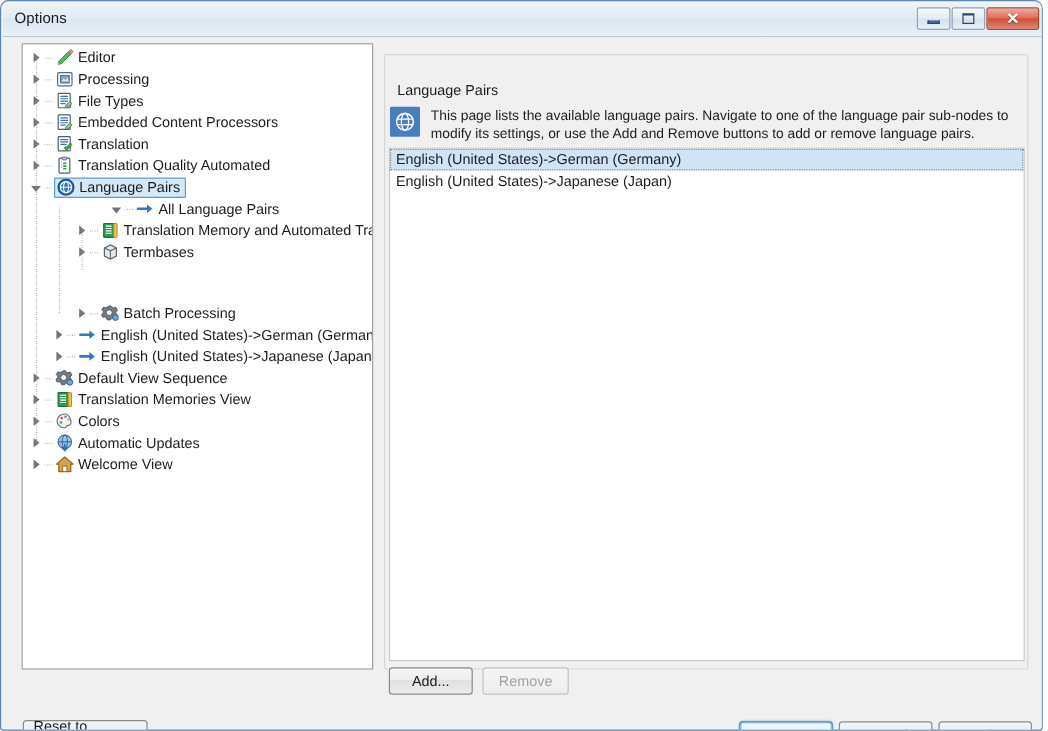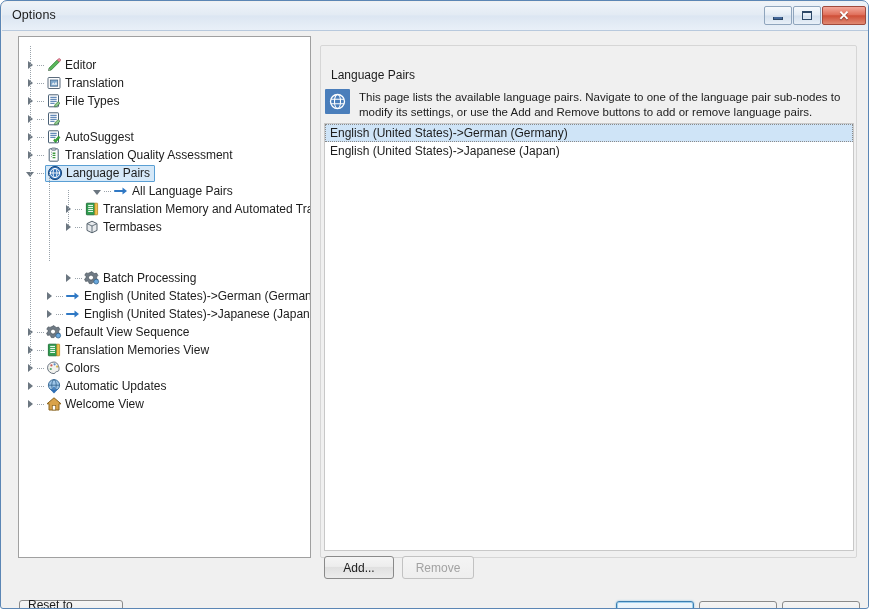--- a/index.html
+++ b/index.html
@@ -96,21 +96,21 @@
 
   
   #tree-panel {
     position: absolute;
     left: 16px; top: 5px;
     width: 293px; height: 522px;
     background: #ffffff;
     border: 1px solid #a0a0a0;
     overflow: hidden;
   }
-  .tree-list { position: relative; padding-top: 19px; }
+  .tree-list { position: relative; padding-top: 2px; }
 
   .tree-row {
     position: relative;
     height: 18px;
     display: flex;
     align-items: center;
     white-space: nowrap;
     font-size: 12px;
     color: #1c1c1c;
     cursor: default;
@@ -323,21 +323,21 @@
             </span>
             <span class="dots"></span>
             <span class="" style="display: inline-flex; align-items: center;">
               <span class="ticon">
                 <svg width="16" height="16" viewBox="0 0 16 16">
                   <rect x="2" y="2.5" width="12" height="11" rx="1" fill="#fdfdfd" stroke="#5a6b7c" stroke-width="1"></rect>
                   <rect x="4.3" y="5" width="7.4" height="6.2" fill="#7fa8cc" stroke="#3d5f80" stroke-width="0.7"></rect>
                   <path d="M5.5 9.8 L7.2 7.3 L8.6 9 L10.2 6.6 L11.2 9.8 Z" fill="#e8eef4"></path>
                 </svg>
               </span>
-              <span class="label">Translation</span>
+              <span class="label">Processing</span>
             </span>
           </div>
           <div class="tree-row" style="padding-left: 4px;">
             <span class="expander">
               <span class="tri-collapsed"></span>
             </span>
             <span class="dots"></span>
             <span class="" style="display: inline-flex; align-items: center;">
               <span class="ticon">
                 <svg width="16" height="16" viewBox="0 0 16 16">
@@ -355,53 +355,54 @@
             </span>
             <span class="dots"></span>
             <span class="" style="display: inline-flex; align-items: center;">
               <span class="ticon">
                 <svg width="16" height="16" viewBox="0 0 16 16">
                   <rect x="2.5" y="1.8" width="10" height="12" rx="0.6" fill="#ffffff" stroke="#4a6075" stroke-width="1"></rect>
                   <path d="M4.3 4.3 H10.7 M4.3 6.3 H10.7 M4.3 8.3 H10.7 M4.3 10.3 H8.6" stroke="#3f6ea8" stroke-width="1"></path>
                   <path d="M8.8 11.8 L12.2 8.6 L14 10.3 L10.6 13.5 L8.6 13.8 Z" fill="#8ec98e" stroke="#3f7a3f" stroke-width="0.7"></path>
                 </svg>
               </span>
+              <span class="label">Embedded Content Processors</span>
             </span>
           </div>
           <div class="tree-row" style="padding-left: 4px;">
             <span class="expander">
               <span class="tri-collapsed"></span>
             </span>
             <span class="dots"></span>
             <span class="" style="display: inline-flex; align-items: center;">
               <span class="ticon">
                 <svg width="16" height="16" viewBox="0 0 16 16">
                   <rect x="2.5" y="1.8" width="10" height="12" rx="0.6" fill="#ffffff" stroke="#4a6075" stroke-width="1"></rect>
                   <path d="M4.3 4.3 H10.7 M4.3 6.3 H10.7 M4.3 8.3 H9.5" stroke="#3f6ea8" stroke-width="1"></path>
                   <path d="M7.6 11.6 L9.6 13.6 L14 8.4 L12.5 7.1 L9.5 10.7 L8.7 9.9 Z" fill="#3bab3b" stroke="#1f7a1f" stroke-width="0.6"></path>
                 </svg>
               </span>
-              <span class="label">AutoSuggest</span>
+              <span class="label">Translation</span>
             </span>
           </div>
           <div class="tree-row" style="padding-left: 4px;">
             <span class="expander">
               <span class="tri-collapsed"></span>
             </span>
             <span class="dots"></span>
             <span class="" style="display: inline-flex; align-items: center;">
               <span class="ticon">
                 <svg width="16" height="16" viewBox="0 0 16 16">
                   <rect x="3.2" y="1.8" width="9" height="12.4" rx="0.8" fill="#fdfdfd" stroke="#4a6075" stroke-width="1"></rect>
                   <rect x="5.6" y="1" width="4.2" height="2.2" rx="0.6" fill="#c9ced4" stroke="#5a6b7c" stroke-width="0.8"></rect>
                   <path d="M6.6 6.2 L9.4 6.2 M6.6 8.4 L9.4 8.4 M6.6 10.6 L9.4 10.6" stroke="#3f9a3f" stroke-width="1.4"></path>
                   <path d="M5 5.2 L5.8 5.2 M5 7.4 L5.8 7.4 M5 9.6 L5.8 9.6" stroke="#7a8794" stroke-width="1"></path>
                 </svg>
               </span>
-              <span class="label">Translation Quality Assessment</span>
+              <span class="label">Translation Quality Automated</span>
             </span>
           </div>
           <div class="tree-row selected" style="padding-left: 4px;">
             <span class="expander">
               <span class="tri-expanded"></span>
             </span>
             <span class="dots"></span>
             <span class="sel-wrap" style="display: inline-flex; align-items: center;">
               <span class="ticon">
                 <svg width="16" height="16" viewBox="0 0 16 16">

